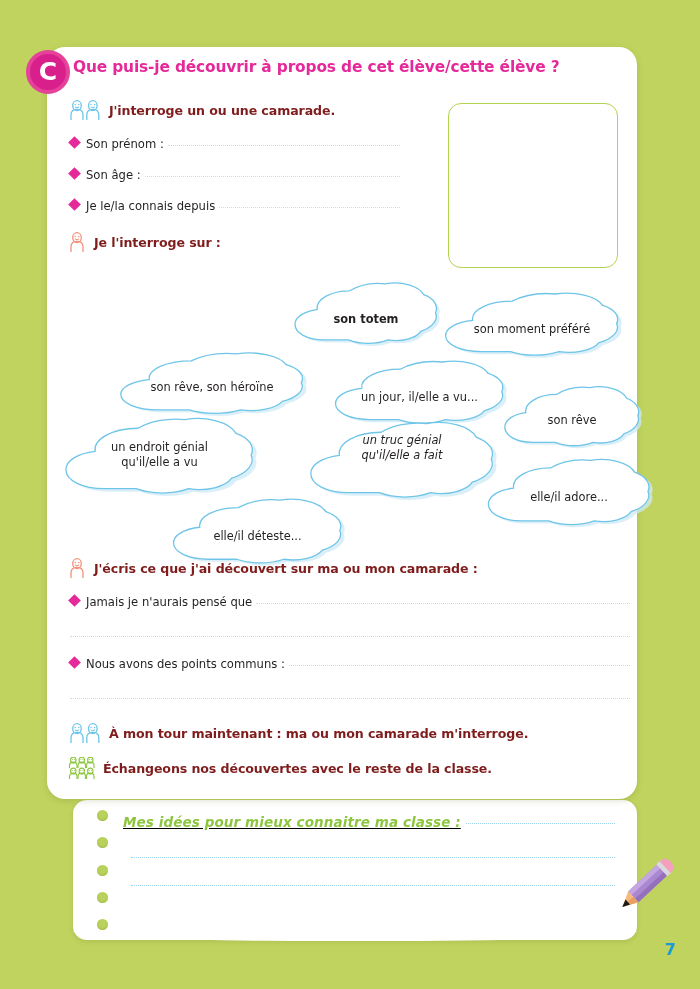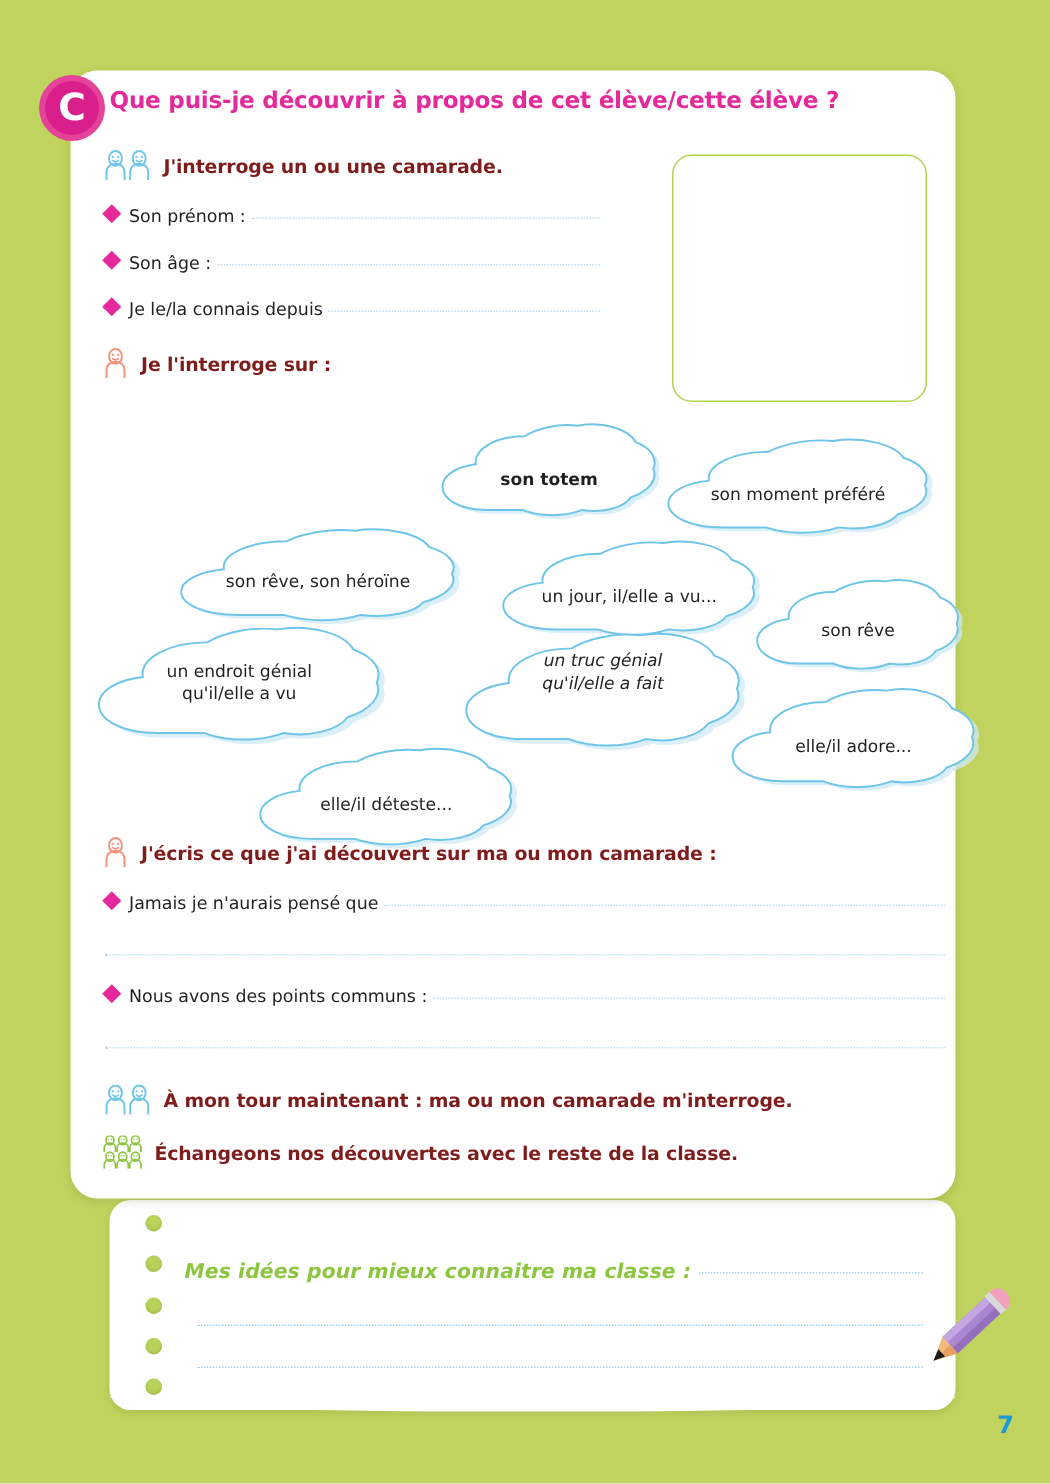--- a/index.html
+++ b/index.html
@@ -59,22 +59,22 @@
   .notes-body {
     position: absolute;
     left: 50px;
     right: 22px;
     top: 14px;
     z-index: 2;
   }
   .notes-title-row {
     display: flex;
     align-items: baseline;
-    margin-top: 26px;
     white-space: nowrap;
+    text-decoration: underline;
   }
   .notes-title {
     font-family: "DejaVu Sans", sans-serif;
     font-size: 13.5px;
     font-weight: 700;
     font-style: italic;
     color: #8cc63f;
     letter-spacing: 0.1px;
     flex: 0 0 auto;
   }

